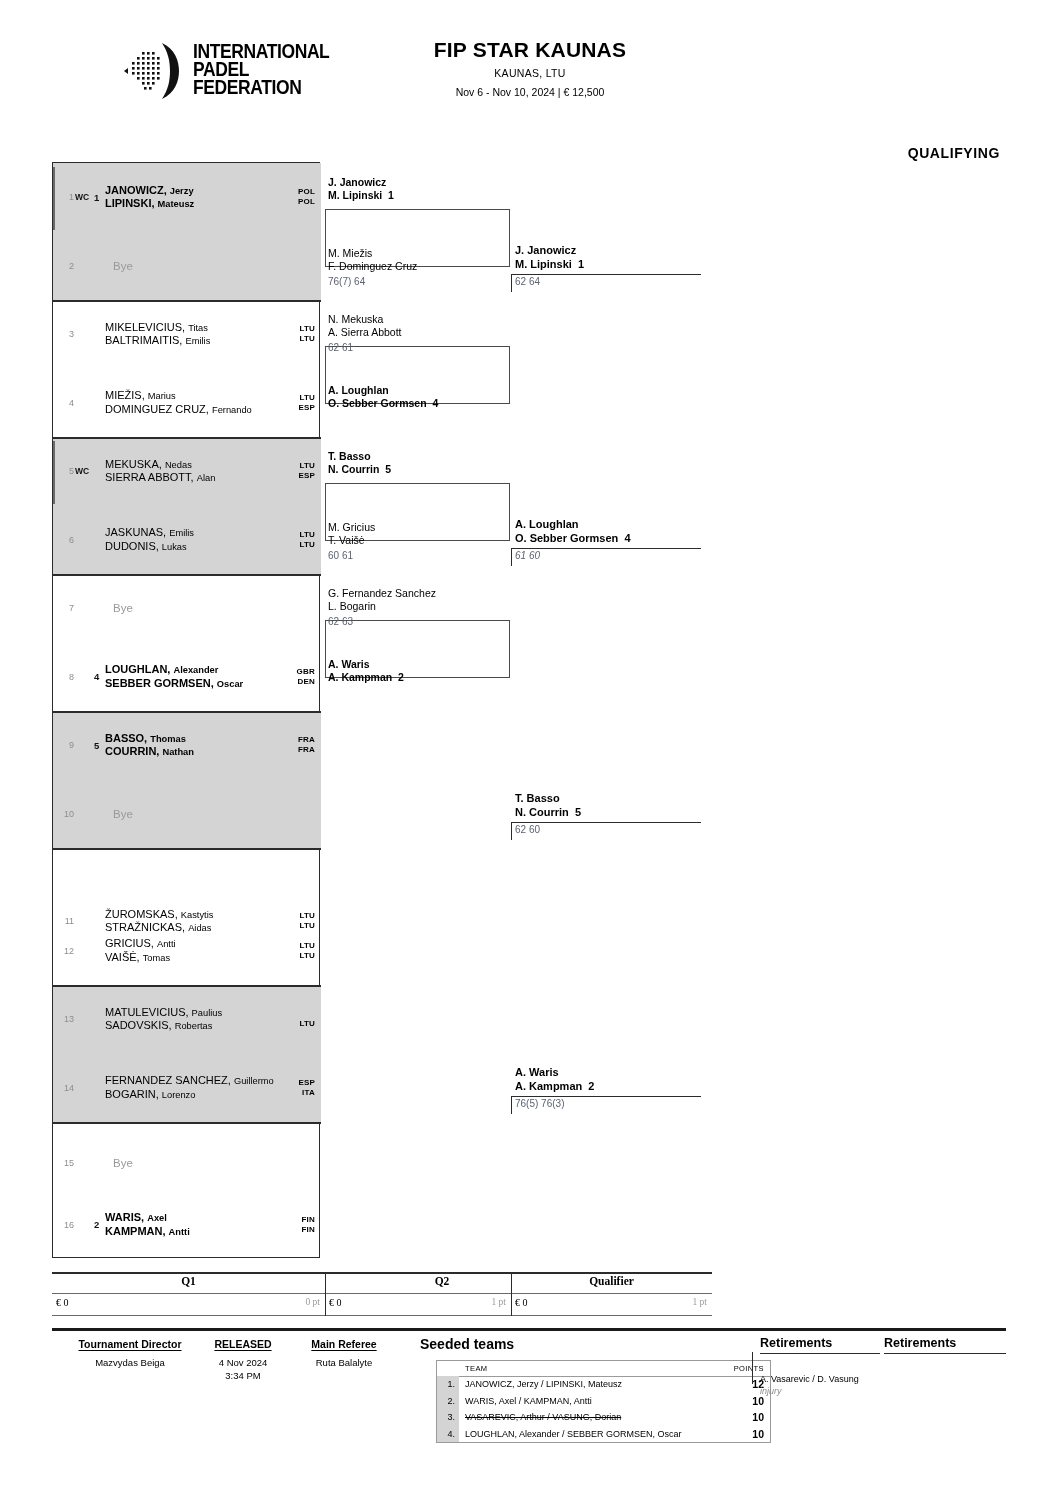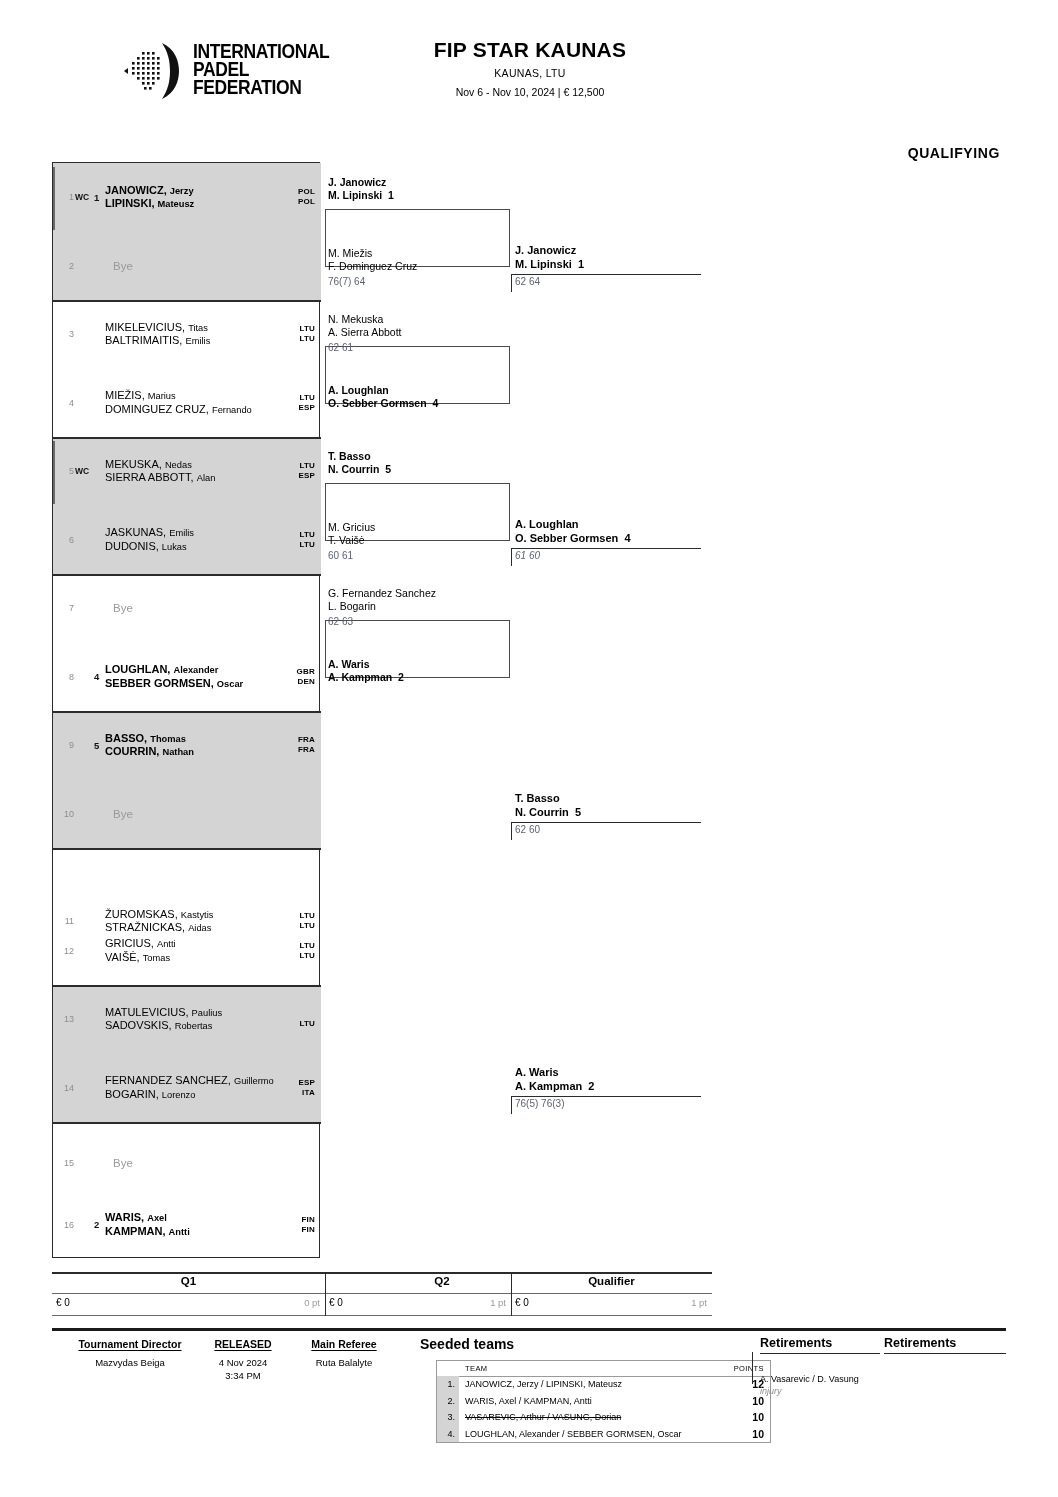--- a/index.html
+++ b/index.html
@@ -65,21 +65,21 @@
   .q3name .p { font-size: 11px; font-weight: 700; }
   .q3score { position: absolute; font-size: 10px; color: #5c6270; }
   .q3rule { position: absolute; height: 1.4px; background: #2b2b2b; }
   .q3stub { position: absolute; width: 1.4px; background: #2b2b2b; }
 
   
   .prize { position: absolute; left: 52px; top: 1272px; width: 660px; height: 44px; }
   .prize-top { position: absolute; left: 0; top: 0; width: 660px; height: 1.6px; background:#2b2b2b;}
   .prize-mid { position: absolute; left: 0; top: 21px; width: 660px; height: 1.1px; background:#6a6a6a;}
   .prize-bot { position: absolute; left: 0; top: 43px; width: 660px; height: 1.1px; background:#6a6a6a;}
-  .prize-col { position: absolute; top: 0; height: 60px; }
+  .prize-col { position: absolute; top: 0; height: 60px; font-family: Liberation Serif, serif; }
   .prize-div { position: absolute; top: 0; width: 1.4px; height: 44px; background: #2b2b2b; }
   .prize-hd { position: absolute; top: 3px; width: 100%; text-align: center;
               font-size: 11.5px; font-weight: 700; }
   .prize-money { position: absolute; top: 25px; left: 4px; font-size: 10px; }
   .prize-pts { position: absolute; top: 25px; right: 5px; font-size: 9.5px; color: #9a9a9a; }
 
   .thick-rule { position: absolute; left: 52px; top: 1328px; width: 954px; height: 3.4px;
                 background: #1a1a1a; }
 
   

